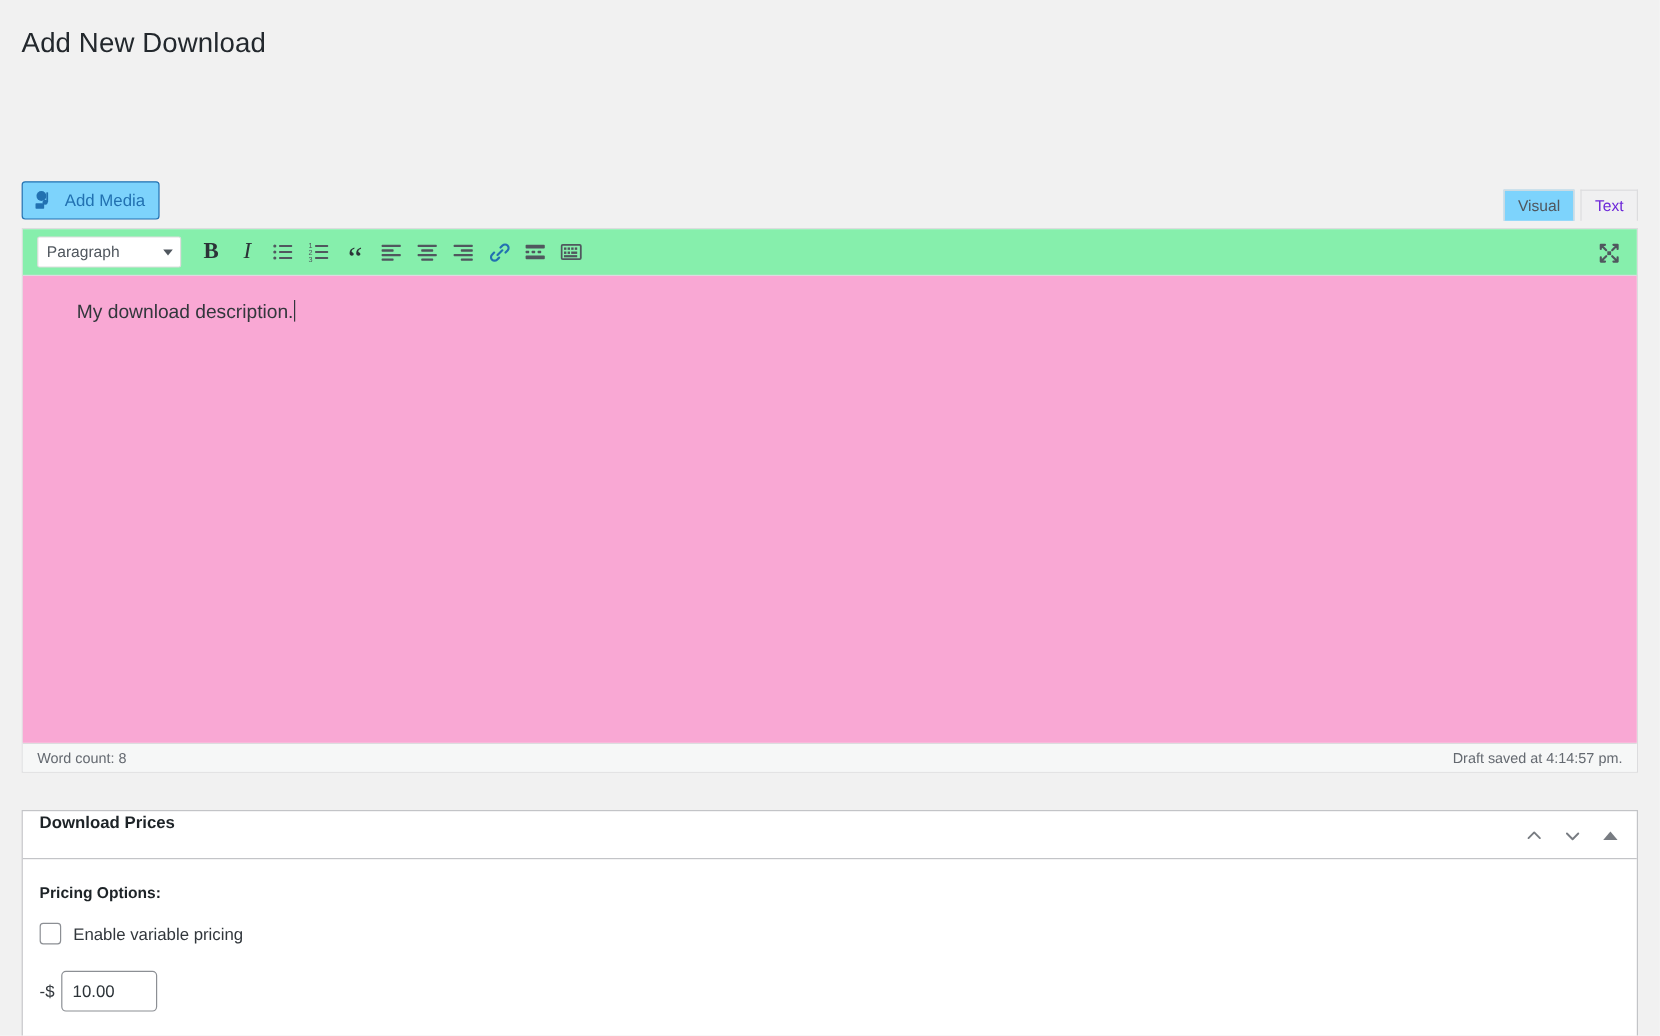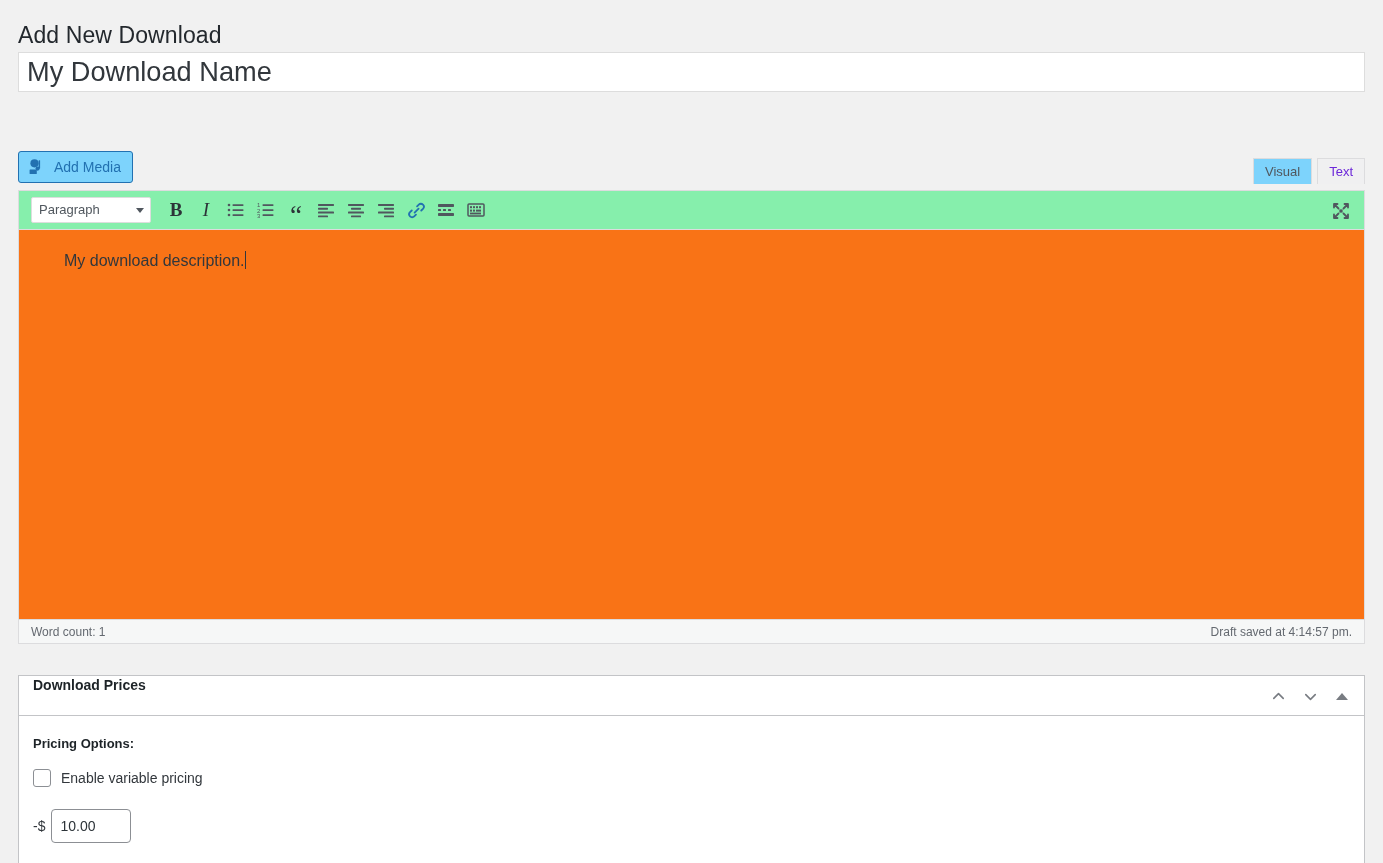--- a/index.html
+++ b/index.html
@@ -178,21 +178,21 @@
     padding-top: 11px;
   }
   .tb-fullscreen {
     position: absolute;
     right: 8px; top: 5px;
   }
 
   
   .editor-content {
     height: 389px;
-    background: #f97316;
+    background: #f9a8d4;
     padding: 18px 0 0 0;
     position: relative;
   }
   .editor-para {
     margin: 0;
     padding: 0 40px 0 45px;
     font-family: "Liberation Sans", sans-serif;
     font-size: 16px;
     line-height: 1.6;
     color: #32373c;
@@ -319,23 +319,20 @@
     outline: none;
   }
 </style>
 </head>
 <body>
 
 <div id="page">
 
   <h1 class="page-title">Add New Download</h1>
 
-  <div class="title-wrap">
-    <input class="title-input" type="text" value="My Download Name" style="">
-  </div>
 
   <div class="editor-wrap">
 
     <div class="media-row">
       <button class="add-media-btn">
         <span class="media-icon">
           <svg viewBox="0 0 20 20" width="20" height="20" fill="#2271b1">
             <circle cx="6.5" cy="6.3" r="4.1"></circle>
             <rect x="10.6" y="3.2" width="1.5" height="8.4" rx="0.5"></rect>
             <circle cx="9.6" cy="11.6" r="2.1"></circle>
@@ -457,21 +454,21 @@
             <rect x="8.4" y="8.4" width="3.2" height="3.2" fill="#50575e" stroke="none"></rect>
           </svg>
         </span>
       </div>
 
       <div class="editor-content">
         <p class="editor-para"><span>My download description.</span><span class="caret"></span></p>
       </div>
 
       <div class="editor-status">
-        <span>Word count: 1</span>
+        <span>Word count: 8</span>
         <span>Draft saved at 4:14:57 pm.</span>
       </div>
 
     </div>
   </div>
 
   <div class="metabox">
     <div class="metabox-header">
       <span class="metabox-title">Download Prices</span>
       <div class="metabox-actions">

